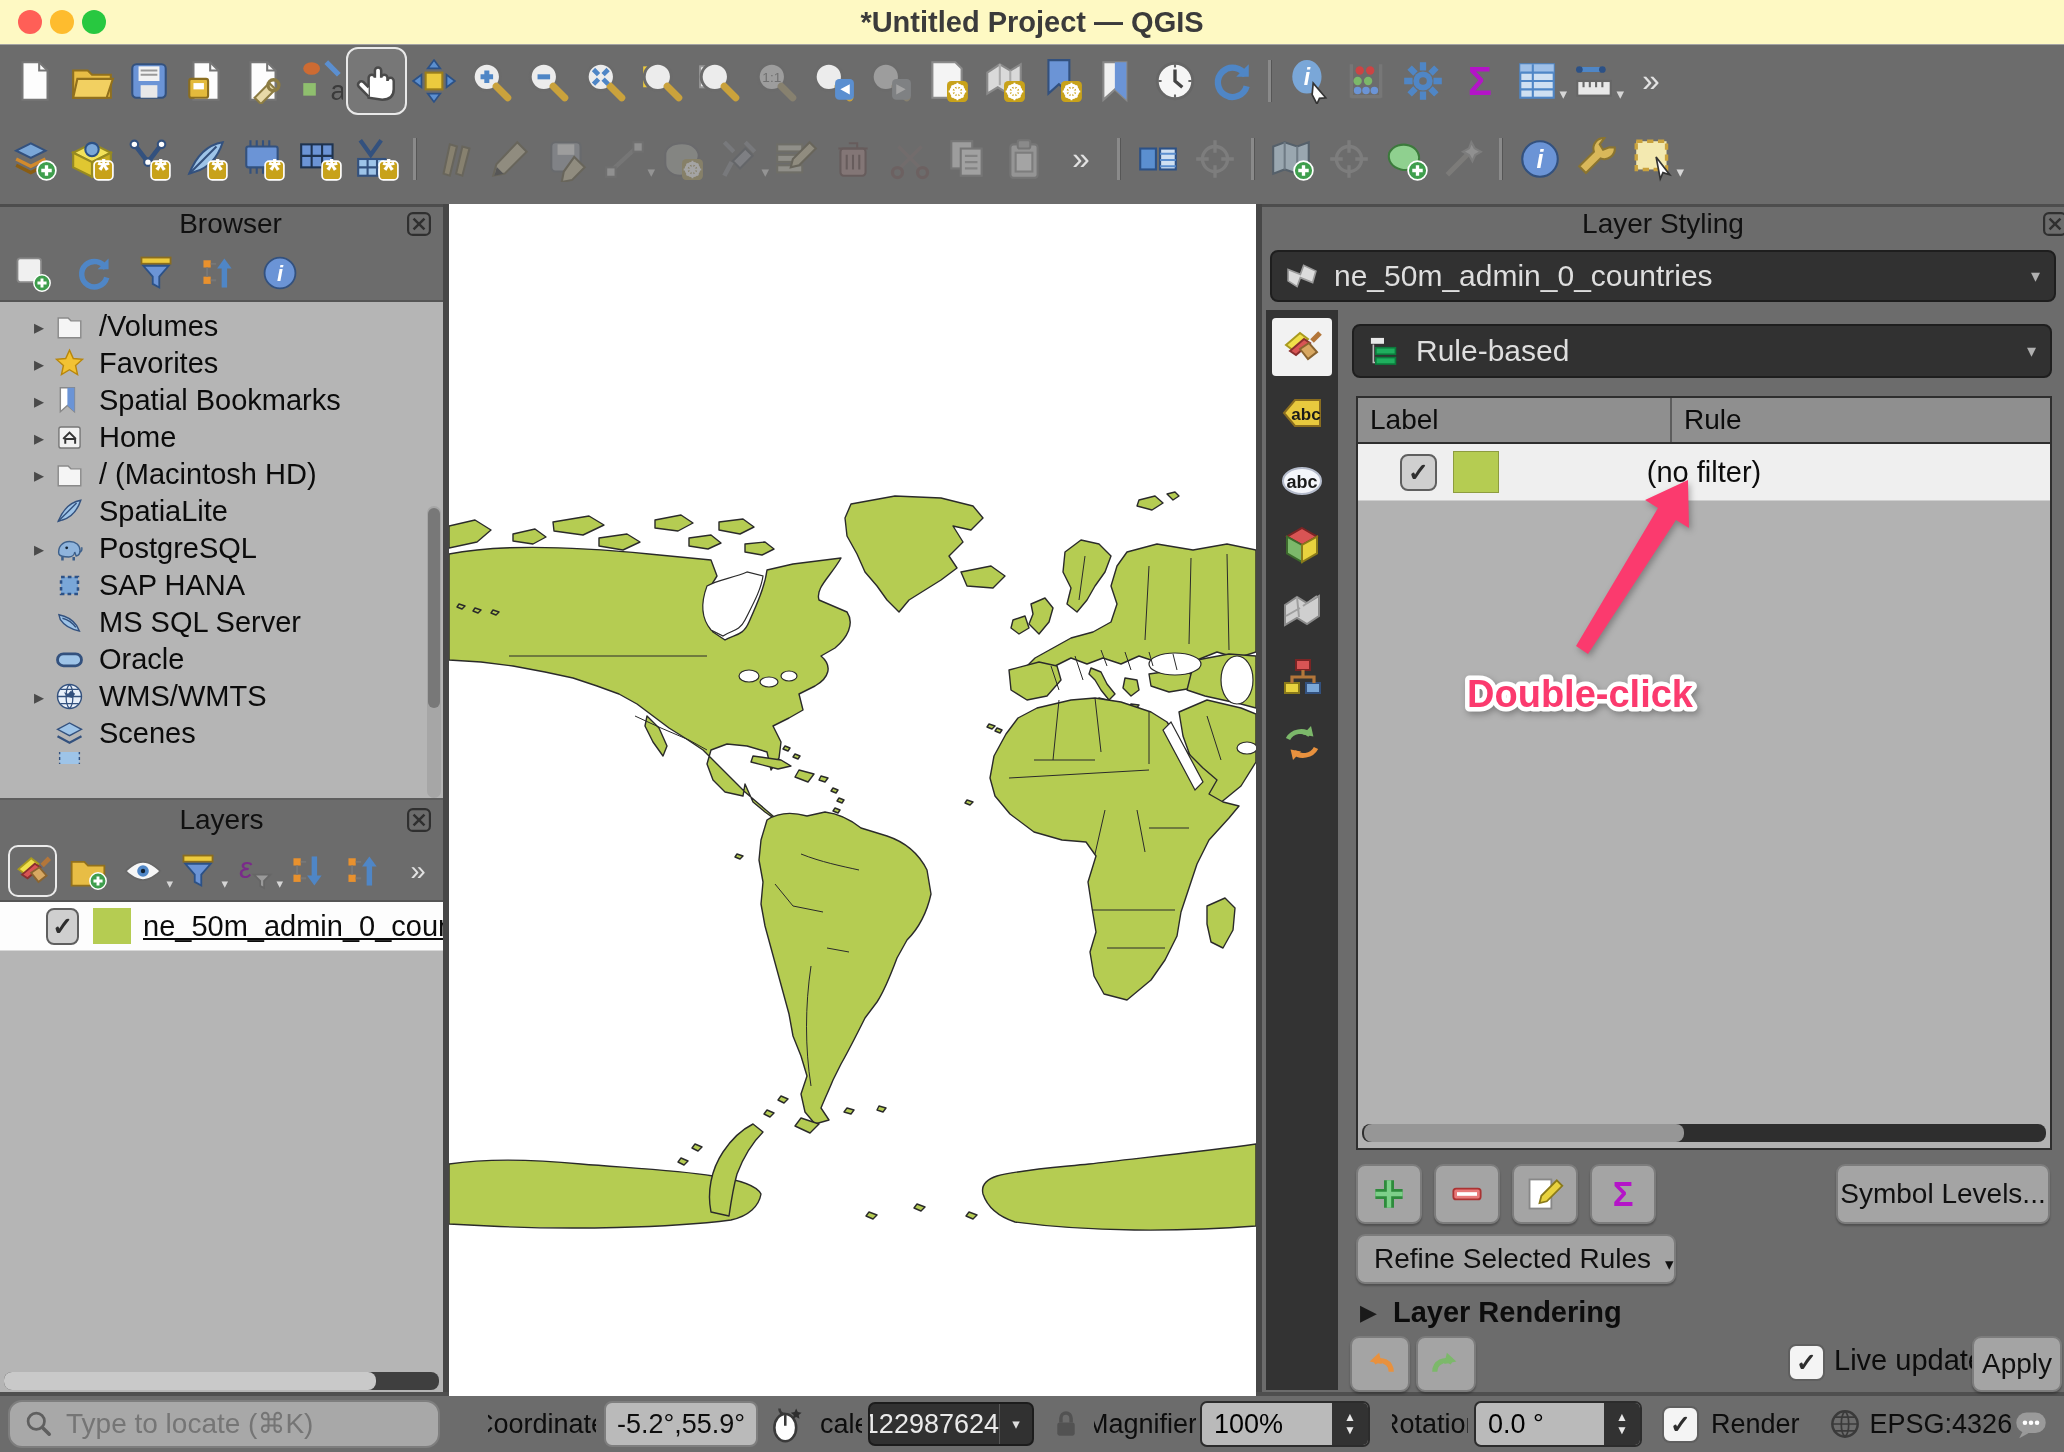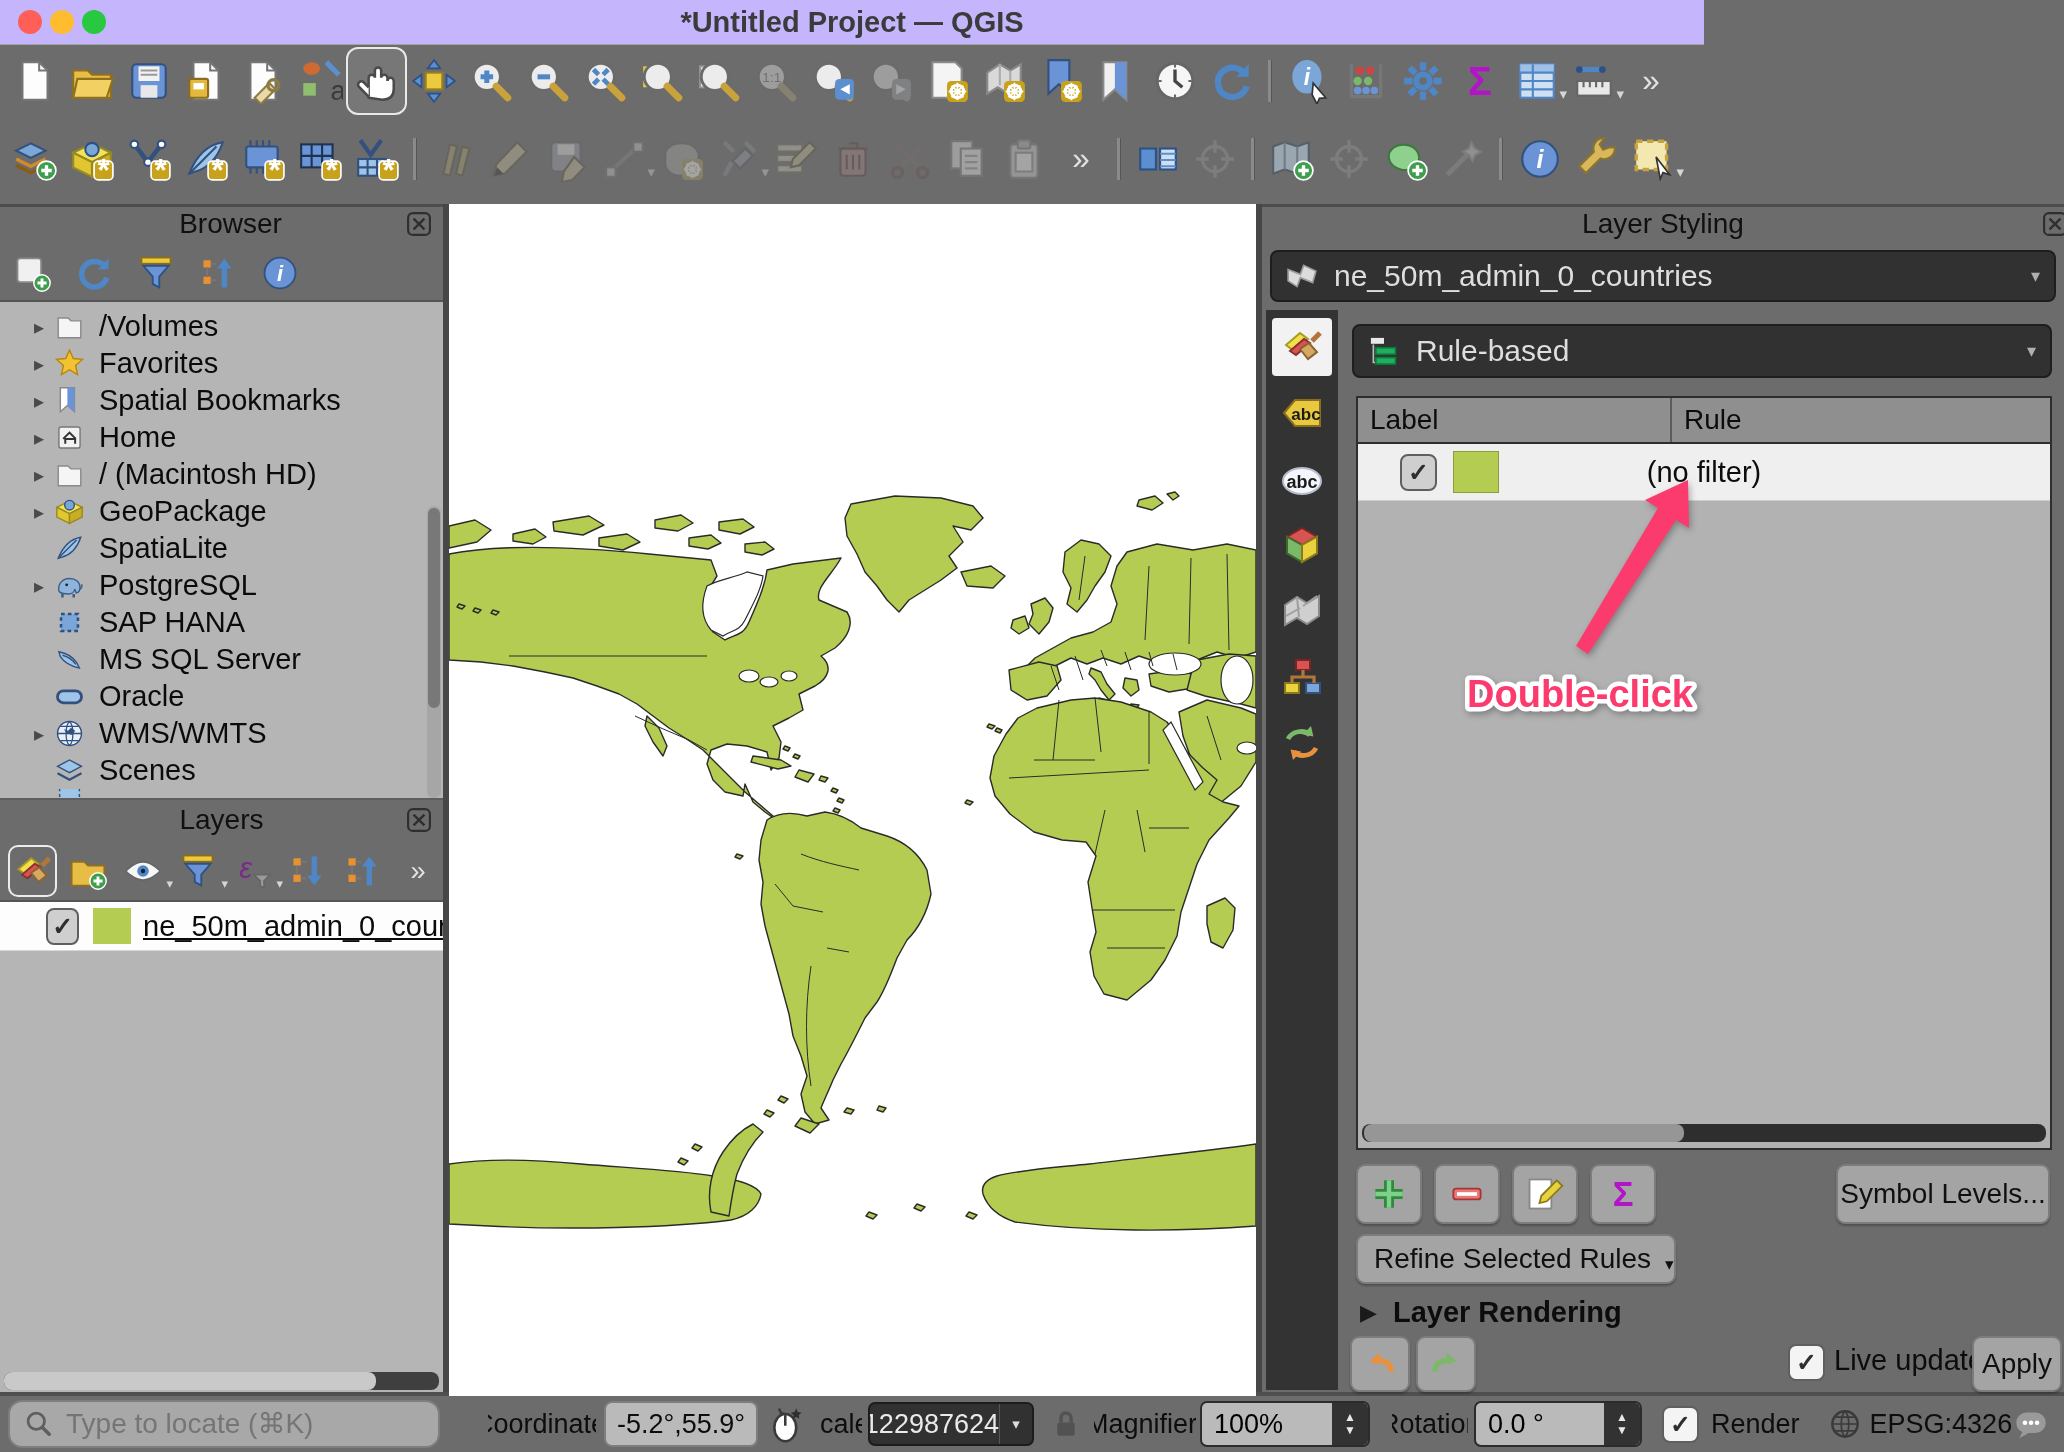--- a/index.html
+++ b/index.html
@@ -1,21 +1,21 @@
 <!DOCTYPE html>
 <html><head>
 <meta charset="utf-8">
 <style>
   html,body{margin:0;padding:0;}
   body{width:2064px;height:1452px;position:relative;overflow:hidden;
        font-family:"Liberation Sans",sans-serif;background:#6c6c6c;
        -webkit-font-smoothing:antialiased;}
   .abs{position:absolute;}
   
-  .titlebar{left:0;top:0;width:1704px;height:44px;background:#c4b5fd;border-bottom:7px solid #a3a3a3;
+  .titlebar{left:0;top:0;width:2064px;height:44px;background:#fef9c3;border-bottom:7px solid #a3a3a3;
             display:flex;align-items:center;justify-content:center;}
   .tl{position:absolute;top:10px;width:24px;height:24px;border-radius:50%;}
   .title{font-size:29px;font-weight:bold;color:#3b3b3b;}
   
   .tbzone{left:0;top:45px;width:2064px;height:159px;background:#6c6c6c;border-bottom:3px solid #4d4d4d;}
   .tb-row{position:absolute;left:6px;display:flex;align-items:center;}
   .tbtn{width:57px;height:64px;display:flex;align-items:center;justify-content:center;position:relative;flex:0 0 auto;}
   .tbtn .ic{width:46px;height:46px;display:block;}
   .tbtn.active{outline:2px solid #e9e9e9;border-radius:10px;background:#777;}
   .tbtn.disabled{opacity:.38;filter:grayscale(55%);}
@@ -722,32 +722,20 @@
         <span class="tlabel">Home</span>
       </div>
       <div class="titem">
         <span class="expander"></span>
         <span class="ticon">
           <svg viewBox="0 0 22 22" width="100%" height="100%">
             <path d="M3 5h7l2 2h7v12H3z" fill="#f5f5f5" stroke="#8a8a8a"></path>
           </svg>
         </span>
         <span class="tlabel">/ (Macintosh HD)</span>
-      </div>
-      <div class="titem">
-        <span class="expander"></span>
-        <span class="ticon">
-          <svg viewBox="0 0 22 22" width="100%" height="100%">
-            <path d="M2 8l9-4.5L20 8l-9 4.5z" fill="#f3e25a" stroke="#978a20"></path>
-            <path d="M2 8v7l9 4.5v-7z" fill="#e0c731" stroke="#978a20"></path>
-            <path d="M20 8v7l-9 4.5v-7z" fill="#c9ad25" stroke="#978a20"></path>
-            <circle cx="11" cy="6.5" r="3.4" fill="#7aa7d8" stroke="#2c5186"></circle>
-          </svg>
-        </span>
-        <span class="tlabel">GeoPackage</span>
       </div>
       <div class="titem">
         <span class="expander" style="visibility: hidden;"></span>
         <span class="ticon">
           <svg viewBox="0 0 22 22" width="100%" height="100%">
             <path d="M3 18C7 8 13 4 19 3c-2 6-6 12-13 14z" fill="#9ec4e8" stroke="#33517e"></path>
             <path d="M3 18L16 5" stroke="#33517e"></path>
           </svg>
         </span>
         <span class="tlabel">SpatiaLite</span>

